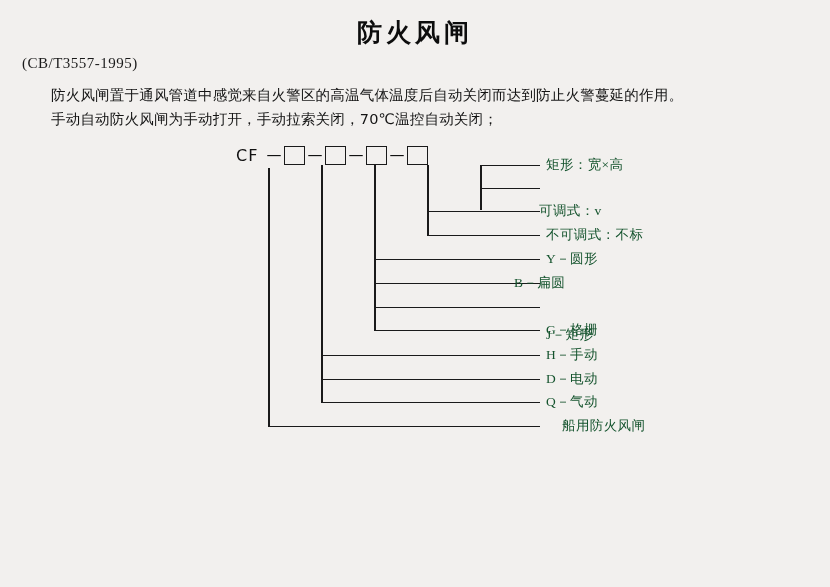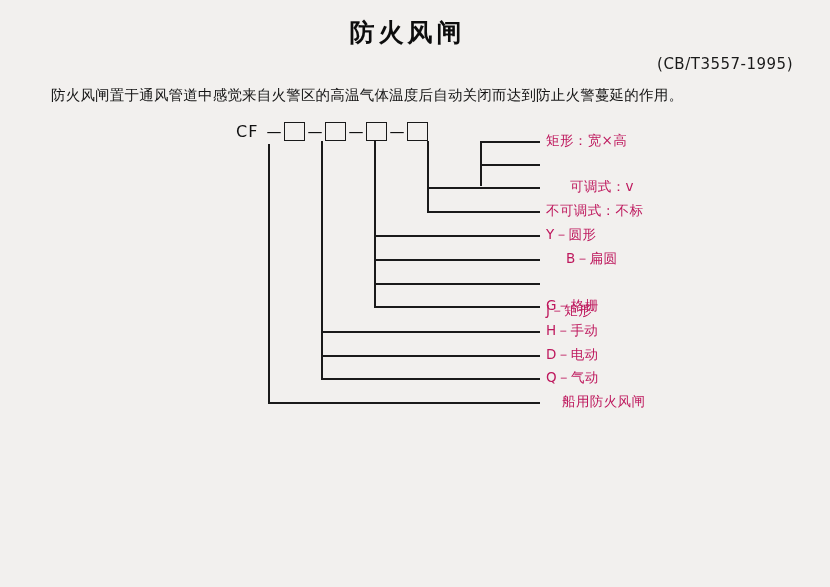--- a/index.html
+++ b/index.html
@@ -13,60 +13,60 @@
     font-family: "DejaVu Sans", "Liberation Sans", sans-serif;
     color: #111;
     position: relative;
     overflow: hidden;
   }
   .page {
     position: relative;
     width: 830px;
     height: 587px;
     box-sizing: border-box;
-    padding: 10px 37px 0 22px;
+    padding: 10px 22px 0 22px;
   }
   .title {
     text-align: center;
     font-size: 25px;
     font-weight: bold;
     letter-spacing: 4px;
     margin-top: 6px;
     margin-bottom: 6px;
     color: #0d0d0d;
   }
   .subtitle {
-    text-align: right;
+    text-align: left;
     font-size: 15px;
     margin-bottom: 12px;
     letter-spacing: 0.5px;
     color: #1a1a1a;
+    font-family: Liberation Serif, serif;
   }
   .para {
     font-size: 14.5px;
     line-height: 1.62;
     text-align: justify;
     text-indent: 2em;
     margin: 0 0 1px 0;
     color: #141414;
     letter-spacing: 0.2px;
-    font-family: Liberation Mono, monospace;
   }
   .diagram {
     position: relative;
     margin-top: 14px;
     height: 258px;
     width: 786px;
   }
   .code-row {
     position: absolute;
     left: 214px;
     top: 0px;
     display: flex;
-    align-items: flex-end;
+    align-items: center;
     font-size: 15px;
     letter-spacing: 1px;
   }
   .cf-label {
     font-size: 16px;
     margin-right: 6px;
     letter-spacing: 1px;
   }
   .dash {
     display: inline-block;
@@ -86,32 +86,34 @@
     position: absolute;
     background: #1a1a1a;
   }
   .vline { width: 1.5px; }
   .hline { height: 1.5px; }
   .note {
     position: absolute;
     font-size: 13.5px;
     white-space: nowrap;
     letter-spacing: 0.4px;
-    color: #be185d;
+    color: #14532d;
+    font-family: Liberation Serif, serif;
   }
 </style>
 </head>
 <body>
 
 <div class="page">
 
   <div class="title">防火风闸</div>
   <div class="subtitle">(CB/T3557-1995)</div>
 
   <p class="para">防火风闸置于通风管道中感觉来自火警区的高温气体温度后自动关闭而达到防止火警蔓延的作用。</p>
+  <p class="para">手动自动防火风闸为手动打开，手动拉索关闭，70℃温控自动关闭；</p>
 
   <div class="diagram">
 
     <div class="code-row">
       <span class="cf-label">CF</span>
       <span class="dash">—</span>
       <span class="box"></span>
       <span class="dash">—</span>
       <span class="box"></span>
       <span class="dash">—</span>
@@ -125,31 +127,31 @@
     <div class="leader hline" style="left:458px; top:19px; width:60px;"></div>
     <div class="leader hline" style="left:458px; top:42px; width:60px;"></div>
     <div class="leader vline" style="left:458px; top:19px; height:24px;"></div>
 
     <div class="note" style="left:524px; top:10px;">矩形：宽×高</div>
 
     <div class="leader vline" style="left:405px; top:19px; height:71px;"></div>
     <div class="leader hline" style="left:405px; top:65px; width:113px;"></div>
     <div class="leader hline" style="left:405px; top:89px; width:113px;"></div>
 
-    <div class="note" style="left:548px; top:56px;">可调式：v</div>
+    <div class="note" style="left:517px; top:56px;">可调式：v</div>
     <div class="note" style="left:524px; top:80px;">不可调式：不标</div>
 
     <div class="leader vline" style="left:352px; top:19px; height:166px;"></div>
     <div class="leader hline" style="left:352px; top:113px; width:166px;"></div>
     <div class="leader hline" style="left:352px; top:137px; width:166px;"></div>
     <div class="leader hline" style="left:352px; top:161px; width:166px;"></div>
     <div class="leader hline" style="left:352px; top:184px; width:166px;"></div>
 
     <div class="note" style="left:524px; top:104px;text-align:center;">Y－圆形</div>
-    <div class="note" style="left:544px; top:128px;">B－扁圆</div>
+    <div class="note" style="left:492px; top:128px;">B－扁圆</div>
     <div class="note" style="left:524px; top:152px;margin-top:28px;">J－矩形</div>
     <div class="note" style="left:524px; top:175px;">G－格栅</div>
 
     <div class="leader vline" style="left:299px; top:19px; height:215px;"></div>
     <div class="leader hline" style="left:299px; top:209px; width:219px;"></div>
     <div class="leader hline" style="left:299px; top:233px; width:219px;"></div>
     <div class="leader hline" style="left:299px; top:233px; width:0px;"></div>
 
     <div class="note" style="left:524px; top:200px;">H－手动</div>
     <div class="note" style="left:524px; top:224px;">D－电动</div>

